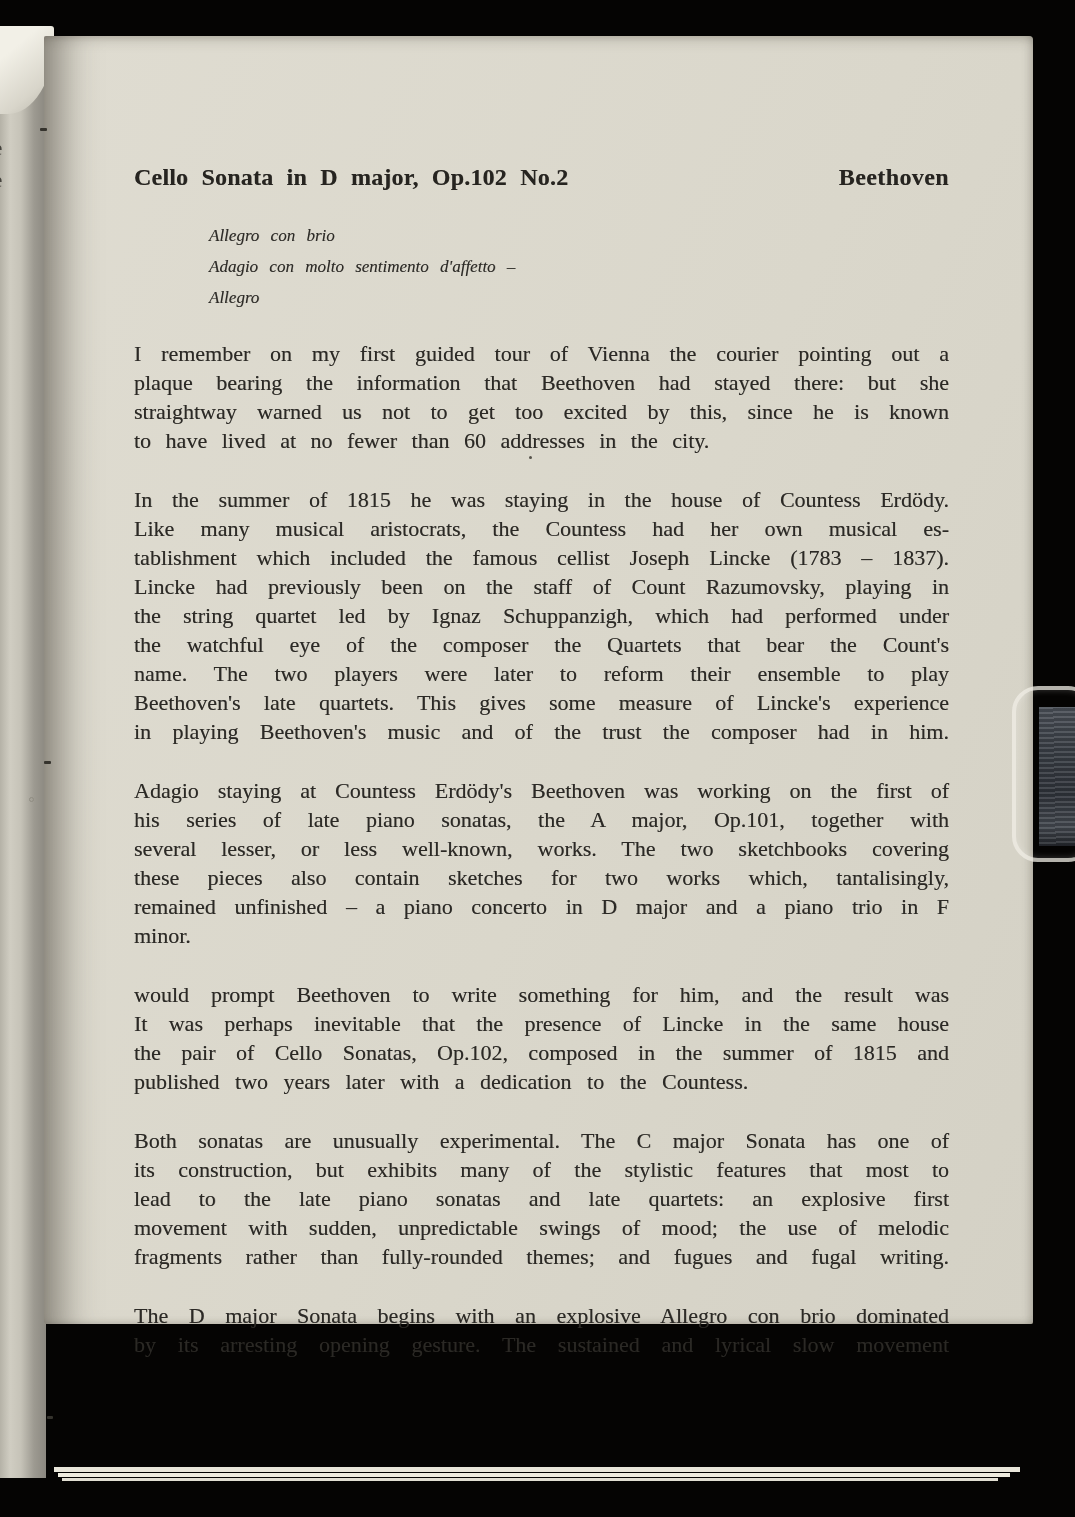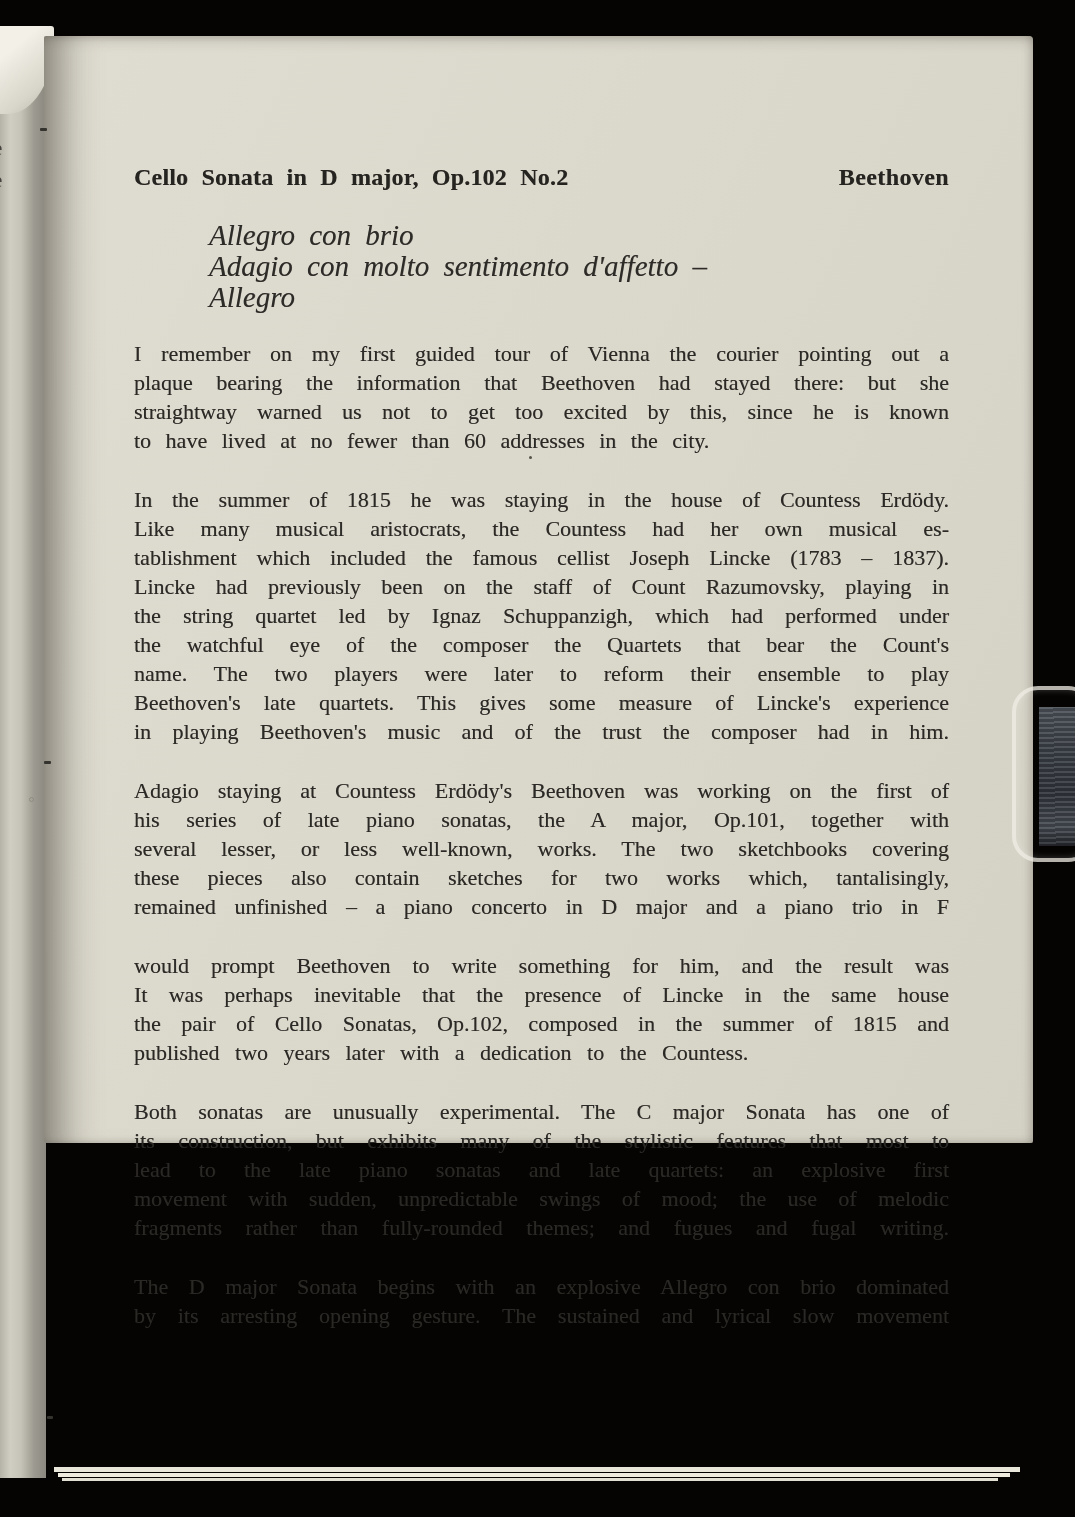--- a/index.html
+++ b/index.html
@@ -37,21 +37,21 @@
   }
 
   
   .sheet { position: absolute; }
   .sheet1 { left: 54px; top: 1467px; width: 966px; height: 5px; background: #e9e6da; box-shadow: 0 1px 0 rgba(0,0,0,0.65); }
   .sheet2 { left: 58px; top: 1473px; width: 952px; height: 4px; background: #efecdf; }
   .sheet3 { left: 62px; top: 1478px; width: 936px; height: 3px; background: #e2dfd3; }
 
   
   .page {
-    position: absolute; left: 44px; top: 36px; width: 989px; height: 1107px;
+    position: absolute; left: 44px; top: 36px; width: 989px; height: 1288px;
     background: linear-gradient(115deg, #dfdcd1 0%, var(--paper) 55%, #d4d1c5 100%);
     border-radius: 2px 4px 2px 2px;
     box-shadow:
       inset 48px 0 38px -32px rgba(58, 53, 44, 0.55),
       inset -6px 0 10px -4px rgba(80, 75, 65, 0.30),
       inset 0 9px 16px -11px rgba(80, 75, 65, 0.50),
       inset 0 -6px 10px -8px rgba(80, 75, 65, 0.35);
   }
   .content { position: absolute; left: 90px; top: 0; width: 815px; color: var(--ink); }
 
@@ -60,21 +60,21 @@
     display: flex; justify-content: space-between; align-items: baseline;
     font-weight: bold; font-size: 24px; line-height: 28px;
     color: #262420;
     text-shadow: 0.3px 0.3px 0.5px rgba(38,36,32,0.45);
   }
   .work-title { word-spacing: 7px; letter-spacing: 0.2px; }
   .composer { letter-spacing: 0.4px; font-family: Liberation Serif, serif; }
 
   .movements {
     margin-top: 29px; margin-left: 75px;
-    font-style: italic; font-size: 29px; line-height: 31px;
+    font-style: italic; font-size: 17px; line-height: 31px;
     word-spacing: 7px;
     color: #2d2b27;
     text-shadow: 0.3px 0.3px 0.5px rgba(45,43,39,0.4);
   }
 
   .note-body { margin-top: 26px; font-size: 22px; }
   .para { margin: 0 0 30px 0; }
   .line {
     line-height: 29px;
     white-space: nowrap;
@@ -162,20 +162,21 @@
           <div class="line">Beethoven's late quartets. This gives some measure of Lincke's experience</div>
           <div class="line">in playing Beethoven's music and of the trust the composer had in him.</div>
         </div>
 
         <div class="para">
           <div class="line">Adagio staying at Countess Erdödy's Beethoven was working on the first of</div>
           <div class="line">his series of late piano sonatas, the A major, Op.101, together with</div>
           <div class="line">several lesser, or less well-known, works. The two sketchbooks covering</div>
           <div class="line">these pieces also contain sketches for two works which, tantalisingly,</div>
           <div class="line">remained unfinished – a piano concerto in D major and a piano trio in F</div>
+          <div class="line short">minor.</div>
         </div>
 
         <div class="para">
           <div class="line">would prompt Beethoven to write something for him, and the result was</div>
           <div class="line">It was perhaps inevitable that the presence of Lincke in the same house</div>
           <div class="line">the pair of Cello Sonatas, Op.102, composed in the summer of 1815 and</div>
           <div class="line short ws10">published two years later with a dedication to the Countess.</div>
         </div>
 
         <div class="para">

